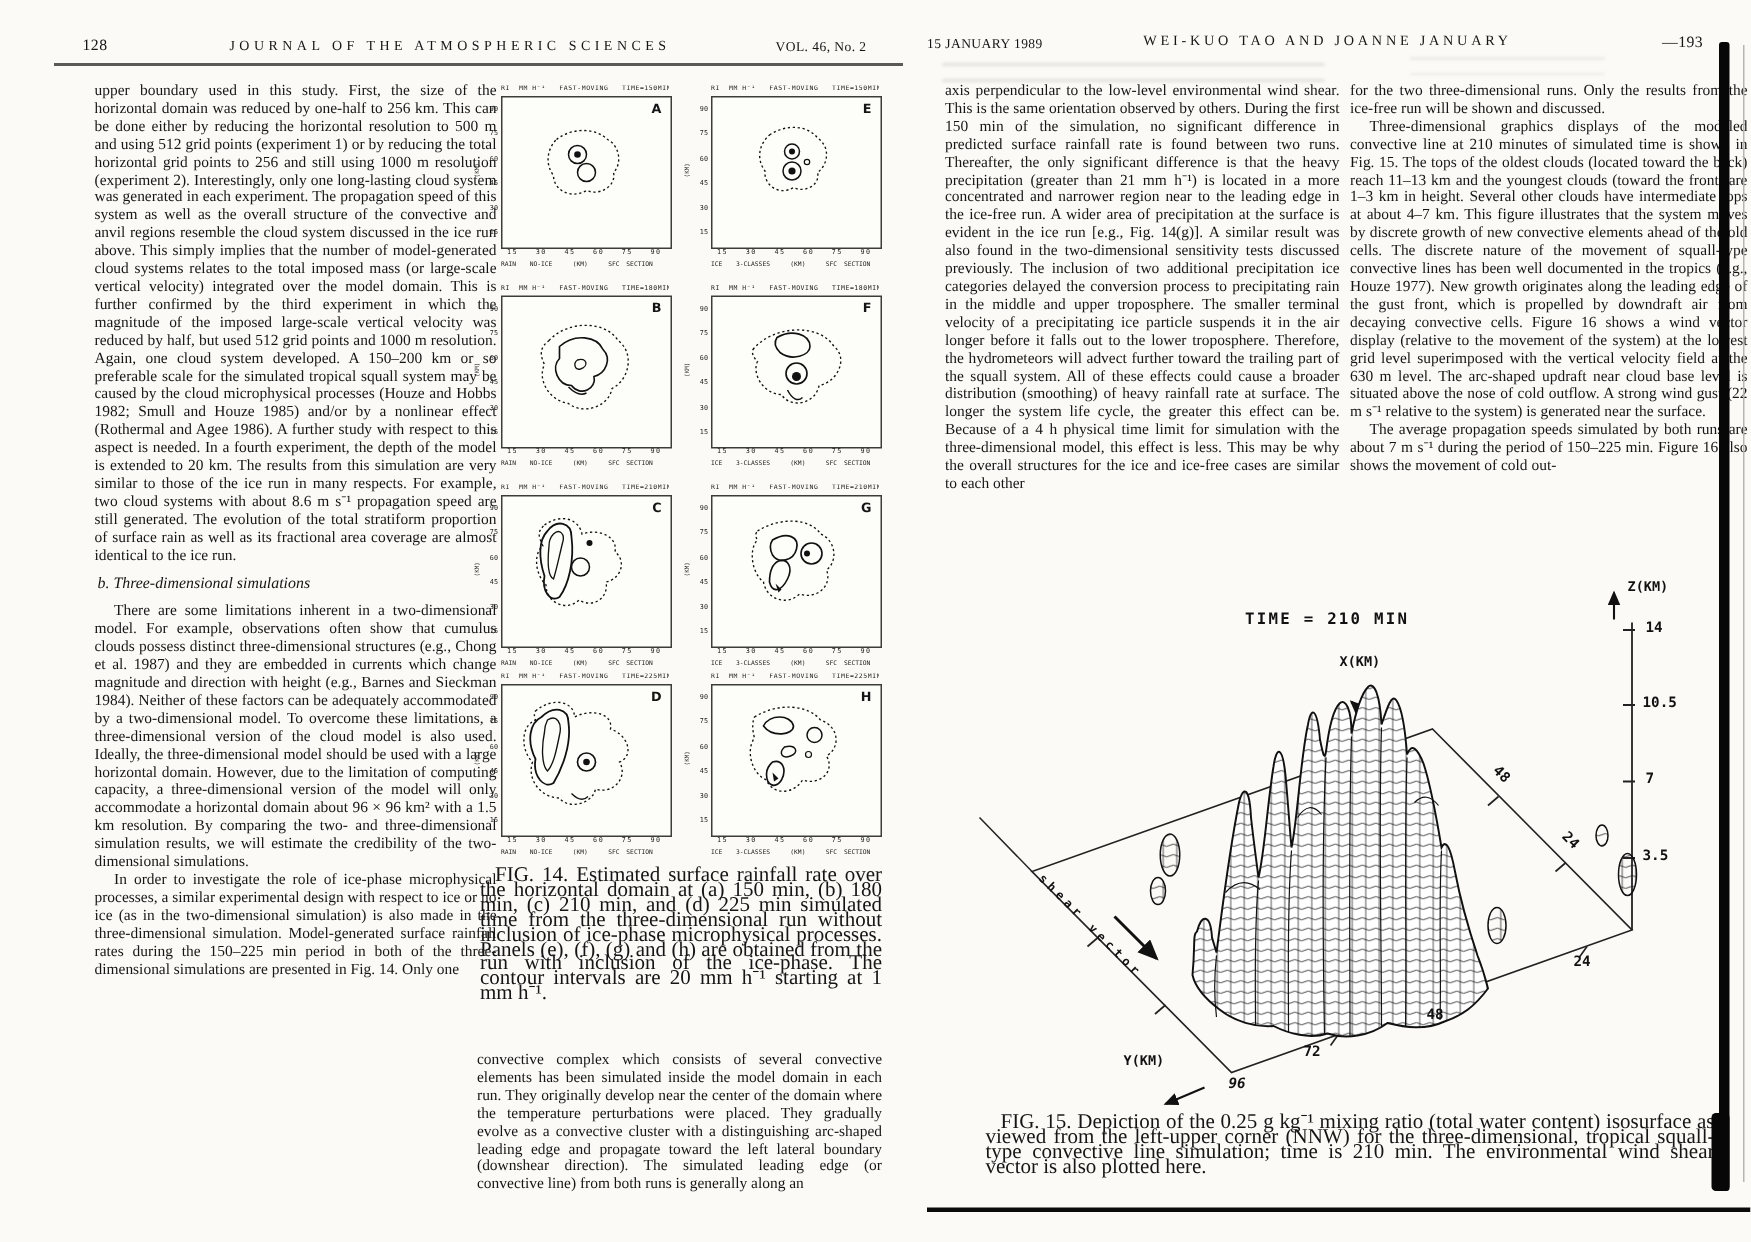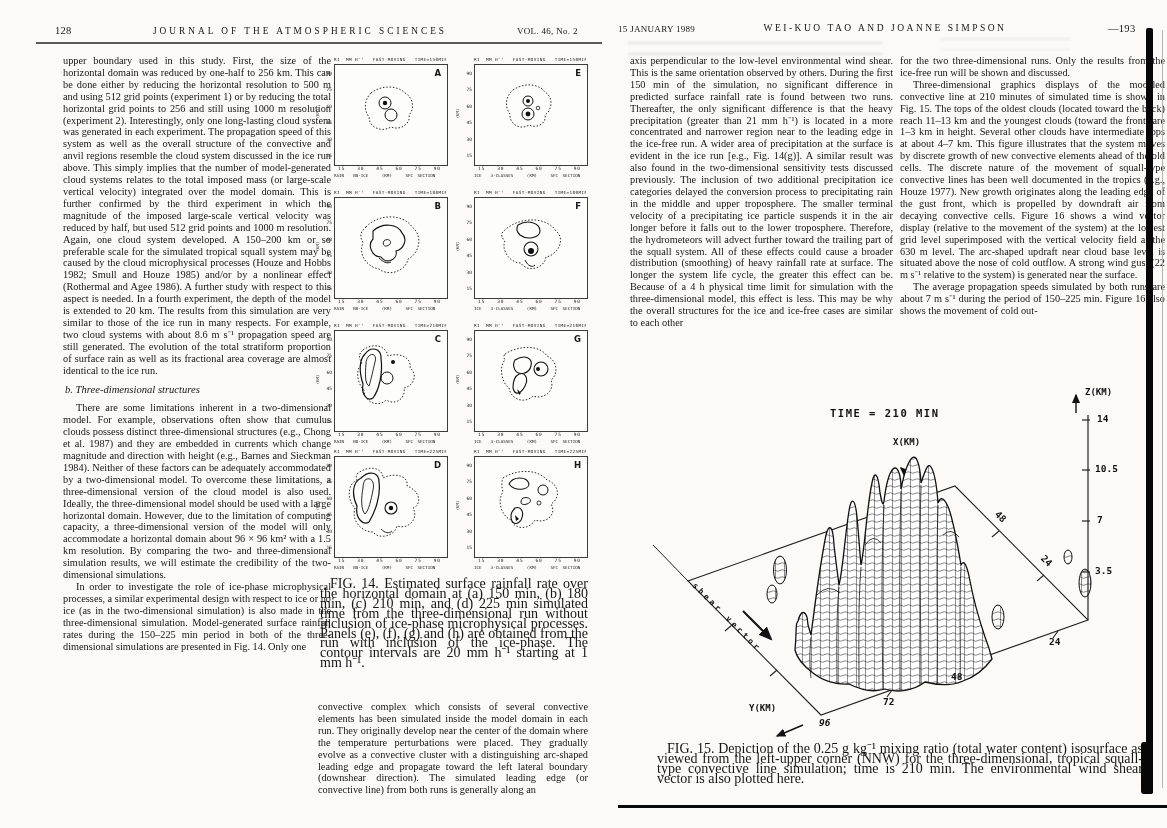--- a/index.html
+++ b/index.html
@@ -44,21 +44,21 @@
 <div style="position:absolute;inset:0;">
 
   <div>
     <span class="abs rh" style="left:55px;top:25px;font-size:10.5px;">128</span>
     <span class="abs rh rh-title" style="left:145px;top:26px;width:310px;text-align:center;">JOURNAL OF THE ATMOSPHERIC SCIENCES</span>
     <span class="abs rh" style="left:517px;top:26px;font-size:9px;">VOL. 46, No. 2</span>
     <div class="abs rule" style="left:36px;top:42px;width:566px;"></div>
 
     <div class="abs bodytext" style="left:63px;top:55px;width:268px;">
       <p>upper boundary used in this study. First, the size of the horizontal domain was reduced by one-half to 256 km. This can be done either by reducing the horizontal resolution to 500 m and using 512 grid points (experiment 1) or by reducing the total horizontal grid points to 256 and still using 1000 m resolution (experiment 2). Interestingly, only one long-lasting cloud system was generated in each experiment. The propagation speed of this system as well as the overall structure of the convective and anvil regions resemble the cloud system discussed in the ice run above. This simply implies that the number of model-generated cloud systems relates to the total imposed mass (or large-scale vertical velocity) integrated over the model domain. This is further confirmed by the third experiment in which the magnitude of the imposed large-scale vertical velocity was reduced by half, but used 512 grid points and 1000 m resolution. Again, one cloud system developed. A 150–200 km or so preferable scale for the simulated tropical squall system may be caused by the cloud microphysical processes (Houze and Hobbs 1982; Smull and Houze 1985) and/or by a nonlinear effect (Rothermal and Agee 1986). A further study with respect to this aspect is needed. In a fourth experiment, the depth of the model is extended to 20 km. The results from this simulation are very similar to those of the ice run in many respects. For example, two cloud systems with about 8.6 m s⁻¹ propagation speed are still generated. The evolution of the total stratiform proportion of surface rain as well as its fractional area coverage are almost identical to the ice run.</p>
-      <h3 class="subhead">b. Three-dimensional structures</h3>
+      <h3 class="subhead">b. Three-dimensional simulations</h3>
       <p class="indent">There are some limitations inherent in a two-dimensional model. For example, observations often show that cumulus clouds possess distinct three-dimensional structures (e.g., Chong et al. 1987) and they are embedded in currents which change magnitude and direction with height (e.g., Barnes and Sieckman 1984). Neither of these factors can be adequately accommodated by a two-dimensional model. To overcome these limitations, a three-dimensional version of the cloud model is also used. Ideally, the three-dimensional model should be used with a large horizontal domain. However, due to the limitation of computing capacity, a three-dimensional version of the model will only accommodate a horizontal domain about 96 × 96 km² with a 1.5 km resolution. By comparing the two- and three-dimensional simulation results, we will estimate the credibility of the two-dimensional simulations.</p>
       <p class="indent">In order to investigate the role of ice-phase microphysical processes, a similar experimental design with respect to ice or no ice (as in the two-dimensional simulation) is also made in the three-dimensional simulation. Model-generated surface rainfall rates during the 150–225 min period in both of the three-dimensional simulations are presented in Fig. 14. Only one</p>
     </div>
 
     <div class="fig14">
 
       <div class="panel" style="left:0;top:0;">
         <div class="ph">RI  MM H⁻¹   FAST-MOVING   TIME=150MIN</div>
         <div class="pbox">
           <svg class="pcsvg" viewBox="0 0 112 100">
@@ -250,21 +250,21 @@
       <span class="ci">FIG. 14. Estimated surface rainfall rate over the horizontal domain at (a) 150 min, (b) 180 min, (c) 210 min, and (d) 225 min simulated time from the three-dimensional run without inclusion of ice-phase microphysical processes. Panels (e), (f), (g) and (h) are obtained from the run with inclusion of the ice-phase. The contour intervals are 20 mm h⁻¹ starting at 1 mm h⁻¹.</span>
     </div>
 
     <div class="abs bodytext" style="left:318px;top:666px;width:270px;margin-top:35px;">
       <p>convective complex which consists of several convective elements has been simulated inside the model domain in each run. They originally develop near the center of the domain where the temperature perturbations were placed. They gradually evolve as a convective cluster with a distinguishing arc-shaped leading edge and propagate toward the left lateral boundary (downshear direction). The simulated leading edge (or convective line) from both runs is generally along an</p>
     </div>
   </div>
 
   <div>
     <span class="abs rh" style="left:618px;top:24px;font-size:9px;">15 JANUARY 1989</span>
-    <span class="abs rh" style="left:700px;top:23px;width:370px;text-align:center;letter-spacing:2.5px;font-size:9.5px;">WEI-KUO TAO AND JOANNE SIMPSON</span>
+    <span class="abs rh" style="left:700px;top:23px;width:370px;text-align:center;letter-spacing:2.5px;font-size:9.5px;">WEI-KUO TAO AND JOANNE JANUARY</span>
     <span class="abs rh" style="left:1108px;top:23px;font-size:10.5px;">—193</span>
 
     <div class="bleed" style="left:628px;top:42px;width:255px;height:22px;opacity:.55;"></div>
     <div class="bleed" style="left:940px;top:38px;width:130px;height:12px;opacity:.35;"></div>
 
     <div class="abs bodytext" style="left:630px;top:55px;width:263px;">
       <p>axis perpendicular to the low-level environmental wind shear. This is the same orientation observed by others. During the first 150 min of the simulation, no significant difference in predicted surface rainfall rate is found between two runs. Thereafter, the only significant difference is that the heavy precipitation (greater than 21 mm h⁻¹) is located in a more concentrated and narrower region near to the leading edge in the ice-free run. A wider area of precipitation at the surface is evident in the ice run [e.g., Fig. 14(g)]. A similar result was also found in the two-dimensional sensitivity tests discussed previously. The inclusion of two additional precipitation ice categories delayed the conversion process to precipitating rain in the middle and upper troposphere. The smaller terminal velocity of a precipitating ice particle suspends it in the air longer before it falls out to the lower troposphere. Therefore, the hydrometeors will advect further toward the trailing part of the squall system. All of these effects could cause a broader distribution (smoothing) of heavy rainfall rate at surface. The longer the system life cycle, the greater this effect can be. Because of a 4 h physical time limit for simulation with the three-dimensional model, this effect is less. This may be why the overall structures for the ice and ice-free cases are similar to each other</p>
     </div>
 
     <div class="abs bodytext" style="left:900px;top:55px;width:265px;">
@@ -356,21 +356,21 @@
       
       <span class="f15lab f15-time" style="left:185px;top:22px;">TIME = 210 MIN</span>
       <span class="f15lab f15-axis" style="left:248px;top:52px;">X(KM)</span>
       <span class="f15lab f15-axis" style="left:440px;top:2px;">Z(KM)</span>
       <span class="f15lab f15-axis" style="left:104px;top:318px;">Y(KM)</span>
       <span class="f15lab f15-tick" style="left:452px;top:28px;">14</span>
       <span class="f15lab f15-tick" style="left:450px;top:78px;">10.5</span>
       <span class="f15lab f15-tick" style="left:452px;top:129px;">7</span>
       <span class="f15lab f15-tick" style="left:450px;top:180px;">3.5</span>
       <span class="f15lab f15-tick" style="left:174px;top:332px;font-style:italic;">96</span>
-      <span class="f15lab f15-tick" style="left:238px;top:311px;">72</span>
+      <span class="f15lab f15-tick" style="left:224px;top:311px;">72</span>
       <span class="f15lab f15-tick" style="left:306px;top:286px;">48</span>
       <span class="f15lab f15-tick" style="left:404px;top:251px;">24</span>
       <span class="f15lab f15-tick rot45" style="left:350px;top:126px;">48</span>
       <span class="f15lab f15-tick rot45" style="left:396px;top:170px;">24</span>
       <span class="f15lab f15-shear" style="left:52px;top:196px;">shear vector</span>
     </div>
 
     <div class="abs caption" style="left:657px;top:744px;width:486px;">
       <span class="ci">FIG. 15. Depiction of the 0.25 g kg⁻¹ mixing ratio (total water content) isosurface as viewed from the left-upper corner (NNW) for the three-dimensional, tropical squall-type convective line simulation; time is 210 min. The environmental wind shear vector is also plotted here.</span>
     </div>

